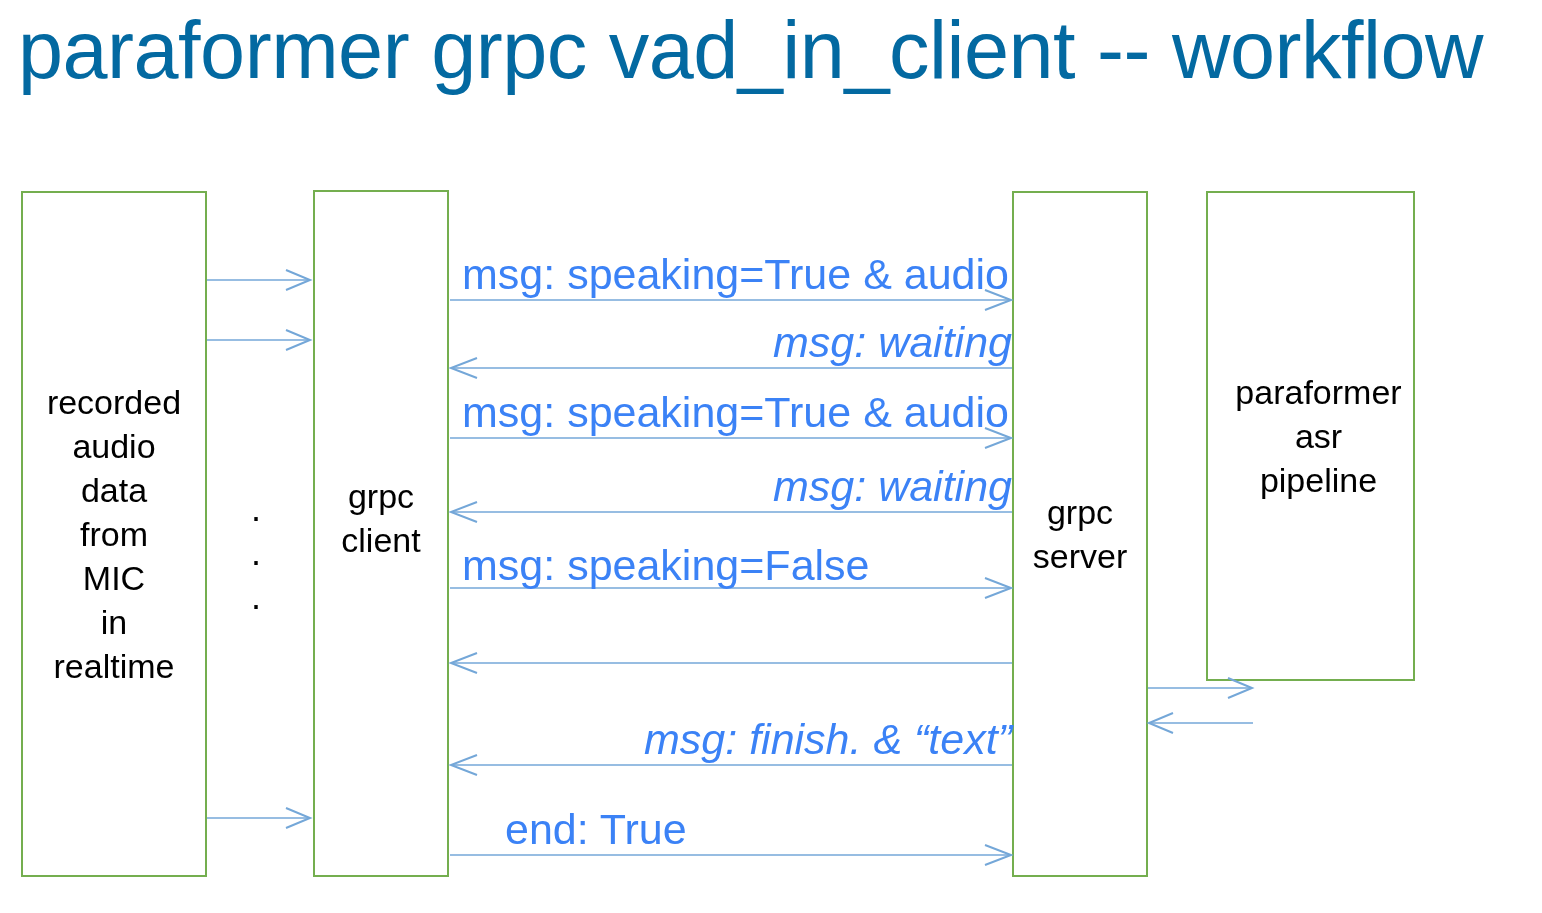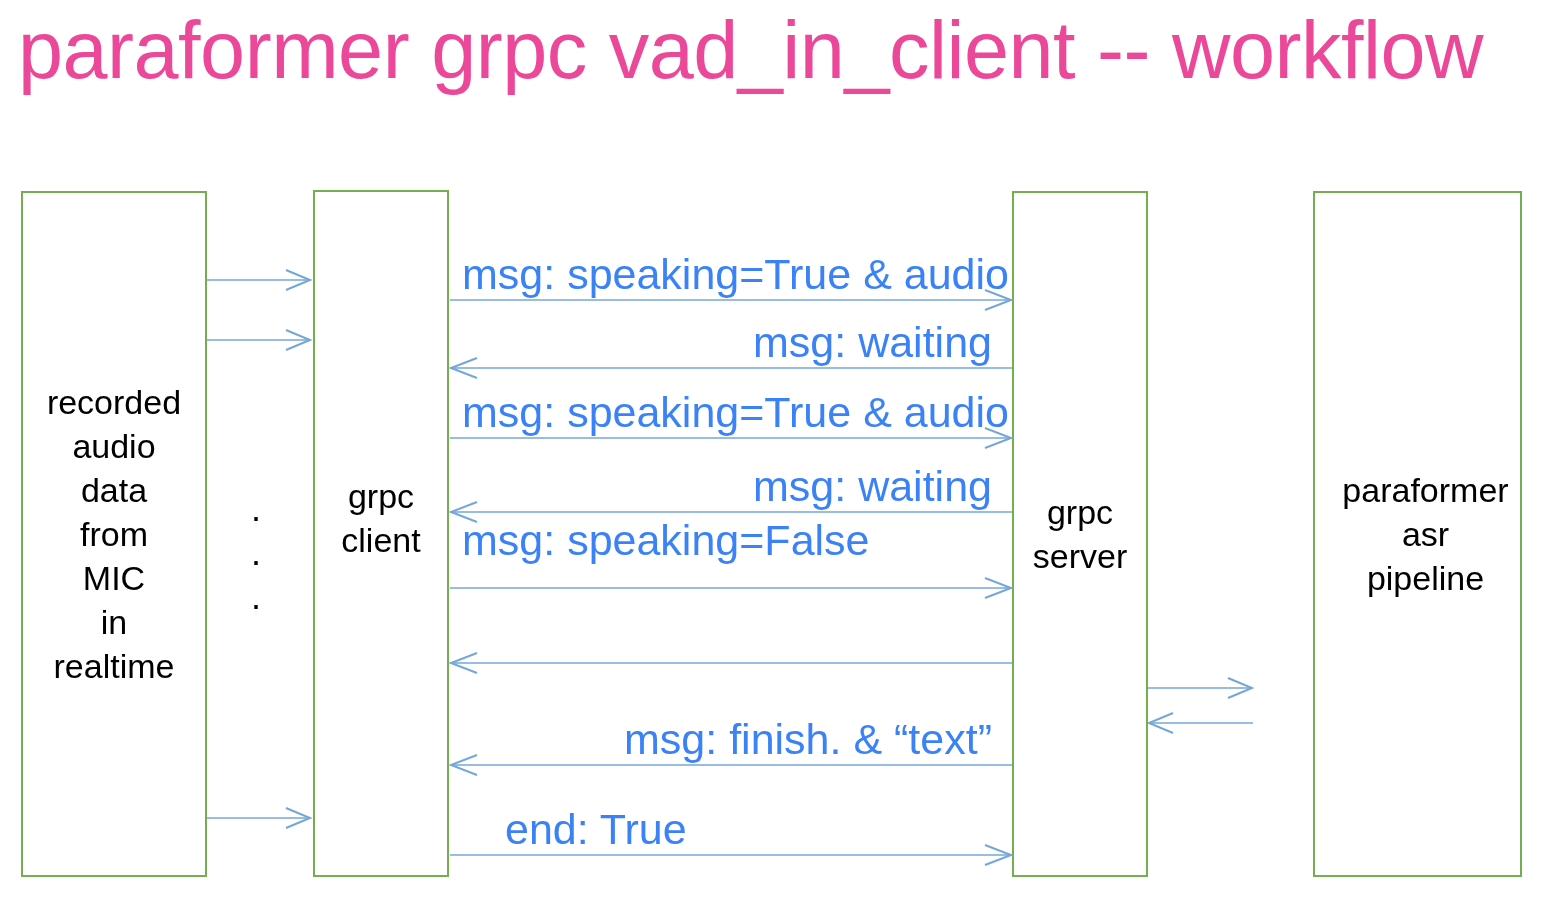--- a/index.html
+++ b/index.html
@@ -2,36 +2,36 @@
 <html><head>
 <meta charset="utf-8">
 <style>
   html,body{margin:0;padding:0;background:#fff;}
   #canvas{
     position:relative;width:1542px;height:913px;background:#fff;
     font-family:"Liberation Sans",sans-serif;color:#000;overflow:hidden;
   }
   .title{
     position:absolute;left:18px;top:4px;font-size:81px;line-height:1.15;
-    white-space:nowrap;letter-spacing:-0.5px;color:#ec4899;
+    white-space:nowrap;letter-spacing:-0.5px;color:#0369a1;
   }
   .box{
     position:absolute;box-sizing:border-box;border:2.5px solid #74ae4f;background:#fff;
     display:flex;align-items:center;justify-content:center;
   }
   .box-label{
     font-size:34px;line-height:44px;text-align:center;white-space:pre-line;color:#000;
   }
   .box-label.up{transform:translateY(-16px);}
   #arrow-layer{position:absolute;left:0;top:0;width:1542px;height:913px;pointer-events:none;}
   .msg{
     position:absolute;font-size:43px;line-height:38px;white-space:nowrap;color:#3b82f6;
   }
   .msg.from-client{left:462px;}
-  .msg.from-server{right:550px;text-align:right;}
+  .msg.from-server{right:530px;text-align:right;font-style:italic;}
   .dots{
     position:absolute;left:251px;top:487px;font-size:36px;line-height:44px;
     white-space:pre-line;color:#000;text-align:center;
   }
 </style>
 </head>
 <body>
 
 <div id="canvas">
 
@@ -50,21 +50,21 @@
   <div class="box" style="left:313px;top:190px;width:136px;height:687px;">
     <div class="box-label up">grpc
 client</div>
   </div>
 
   <div class="box" style="left:1012px;top:191px;width:136px;height:686px;">
     <div class="box-label">grpc
 server</div>
   </div>
 
-  <div class="box" style="left:1313px;top:191px;width:209px;height:686px;padding-left:16px;">
+  <div class="box" style="left:1206px;top:191px;width:209px;height:490px;padding-left:16px;">
     <div class="box-label">paraformer
 asr
 pipeline</div>
   </div>
 
   <svg id="arrow-layer" viewBox="0 0 1542 913" xmlns="http://www.w3.org/2000/svg" fill="none" stroke="#74a7d8" stroke-width="1.7">
 
     <g>
       <line x1="207" y1="280" x2="308" y2="280"></line>
       <polyline points="286,270 310,280 286,290" stroke-width="2"></polyline>
@@ -118,21 +118,21 @@
     <g>
       <line x1="1151" y1="723" x2="1253" y2="723"></line>
       <polyline points="1173,713 1149,723 1173,733" stroke-width="2"></polyline>
     </g>
   </svg>
 
   <div class="msg from-client" style="top:255px;">msg: speaking=True &amp; audio</div>
   <div class="msg from-server" style="top:323px;">msg: waiting</div>
   <div class="msg from-client" style="top:393px;">msg: speaking=True &amp; audio</div>
   <div class="msg from-server" style="top:467px;">msg: waiting</div>
-  <div class="msg from-client" style="top:521px;">msg: speaking=False</div>
+  <div class="msg from-client" style="top:546px;">msg: speaking=False</div>
   <div class="msg from-server" style="top:720px;">msg: finish. &amp;  “text”</div>
   <div class="msg from-client" style="top:810px;margin-left:43px;">end: True</div>
 
   <div class="dots">.
 .
 .</div>
 
 </div>
 
 </body></html>

